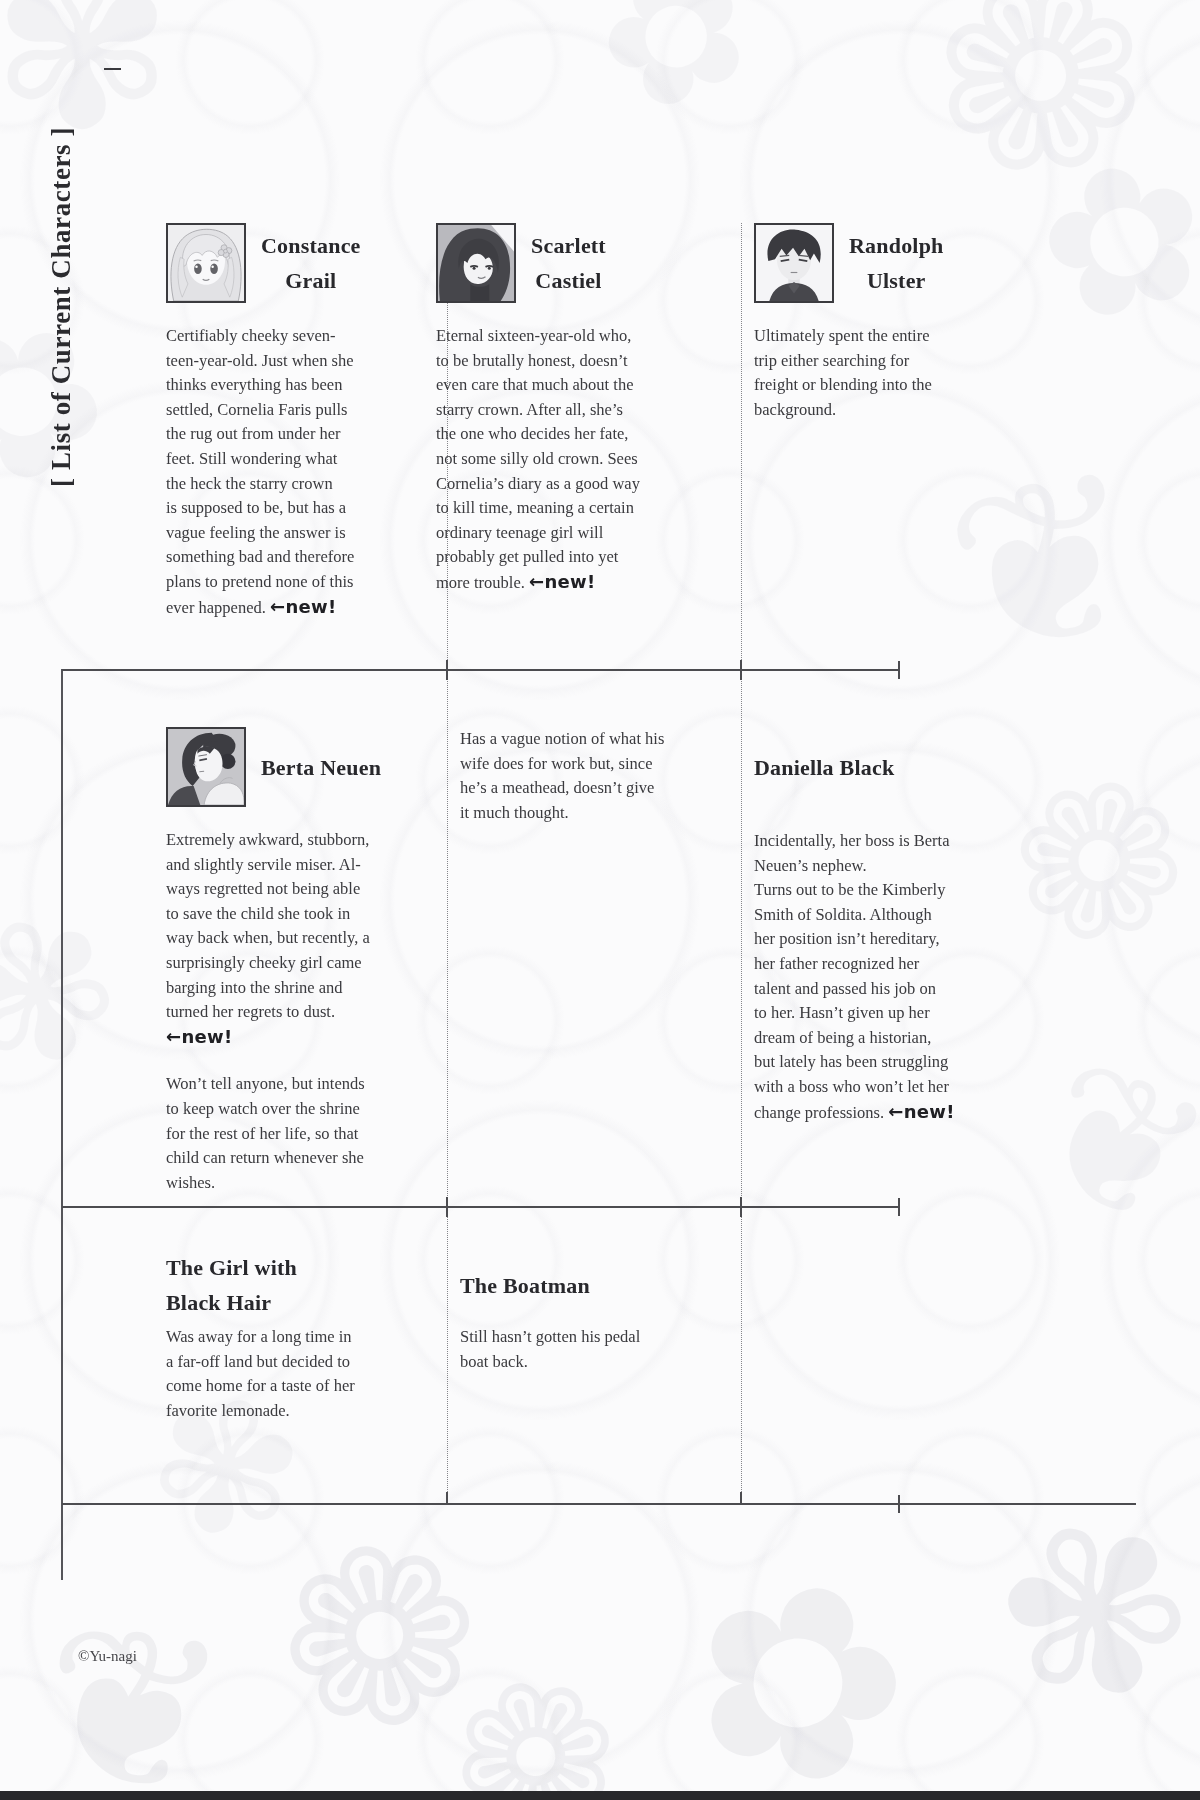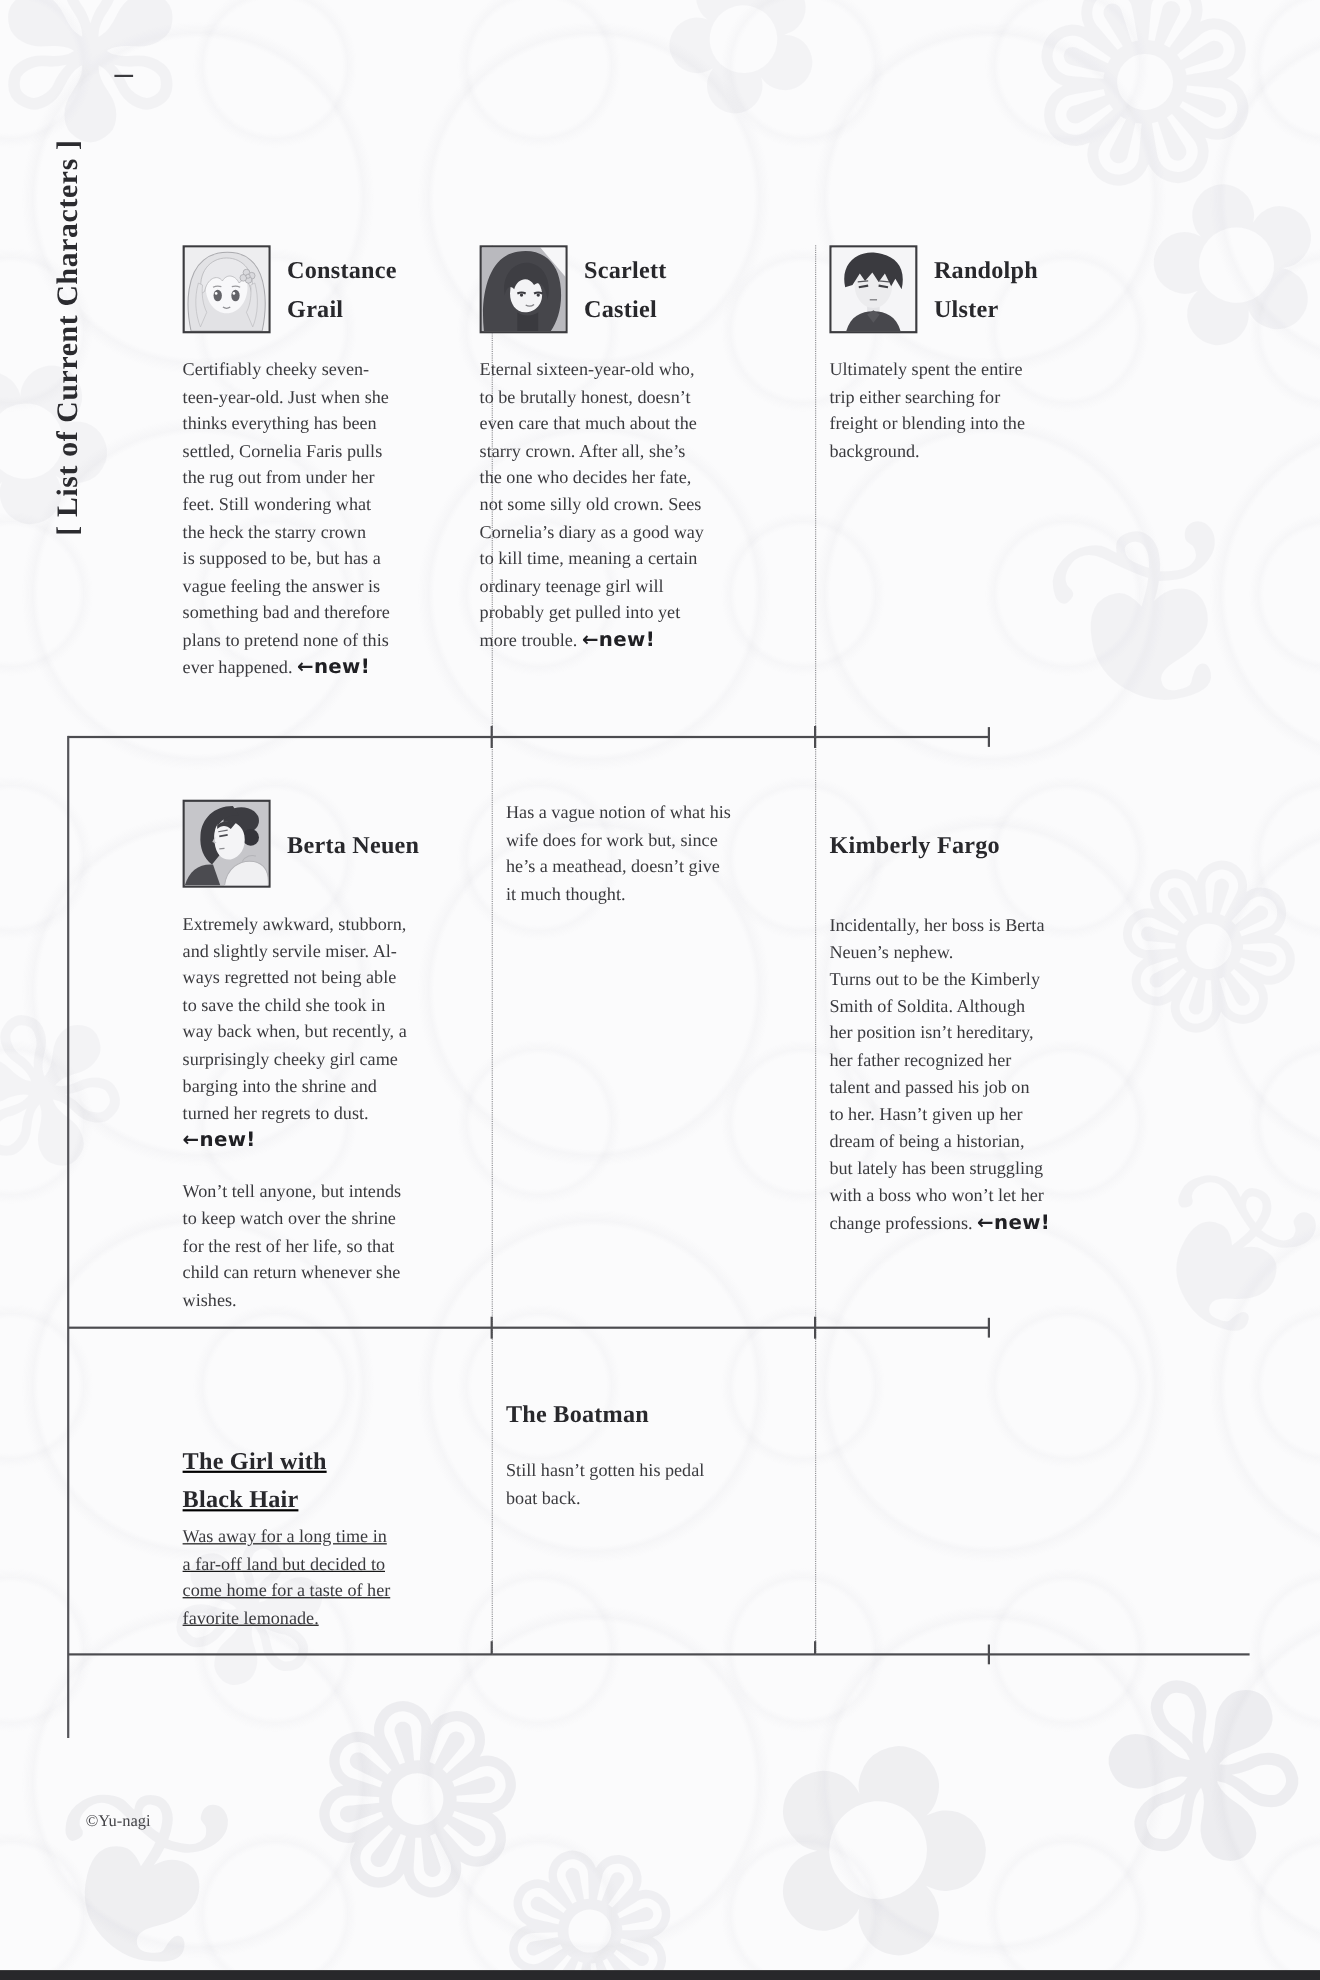--- a/index.html
+++ b/index.html
@@ -21,21 +21,21 @@
     transform:rotate(-90deg);transform-origin:top left;
     font-weight:bold;font-size:27px;line-height:38px;letter-spacing:0.6px;
     color:#2b2b2f;white-space:nowrap;
   }
   .tick-top{position:absolute;left:104px;top:68px;width:17px;height:2px;background:#3a3a3e;}
   .hline{position:absolute;background:#4c4c50;height:1.5px;}
   .vline-left{position:absolute;left:61px;top:669px;width:1.5px;height:911px;background:#55555a;}
   .dotcol{position:absolute;top:223px;height:1281px;width:0;border-left:1.5px dotted #85858a;}
   .tick{position:absolute;width:2px;background:#4c4c50;}
   .cell{position:absolute;width:252px;}
-  .chead{display:flex;align-items:center;height:80px;margin-bottom:21px;}
+  .chead{display:flex;align-items:center;height:80px;margin-bottom:21px;text-align:center;}
   .chead3{display:flex;align-items:center;height:70px;margin-bottom:5px;}
   .pframe{width:80px;height:80px;border:2px solid #3b3b3f;box-sizing:border-box;margin-right:15px;flex:0 0 auto;background:#fff;}
   .pframe svg{display:block;width:76px;height:76px;}
   .cname{font-weight:bold;font-size:22px;line-height:35px;color:#28282c;white-space:pre-line;letter-spacing:0.2px;}
   .cbody{margin:0;font-size:16.5px;line-height:24.6px;color:#3a3a3e;white-space:pre-line;}
   .p2{margin-top:22px;}
   .new{font-family:"DejaVu Sans",sans-serif;font-weight:bold;font-size:18px;color:#202024;letter-spacing:0.3px;white-space:nowrap;}
   .copyright{position:absolute;left:78px;top:1648px;font-size:15px;color:#454549;}
   .bottom-bar{position:absolute;left:0;top:1791px;width:1200px;height:9px;background:#28282b;}
 </style>
@@ -222,37 +222,37 @@
 
     <div class="cell" style="left:460px;top:727px;">
       <p class="cbody"><span>Has a vague notion of what his
 wife does for work but, since
 he’s a meathead, doesn’t give
 it much thought.</span></p>
     </div>
 
     <div class="cell" style="left:754px;top:727px;">
       <div class="chead">
-        <div class="cname">Kimberly Fargo</div>
+        <div class="cname">Daniella Black</div>
       </div>
       <p class="cbody p2"><span>Incidentally, her boss is Berta
 Neuen’s nephew.</span></p>
       <p class="cbody"><span>Turns out to be the Kimberly
 Smith of Soldita. Although
 her position isn’t hereditary,
 her father recognized her
 talent and passed his job on
 to her. Hasn’t given up her
 dream of being a historian,
 but lately has been struggling
 with a boss who won’t let her
 change professions. </span><span class="new">←new!</span></p>
     </div>
 
-    <div class="cell" style="left:166px;top:1310px;text-decoration:underline;">
+    <div class="cell" style="left:166px;top:1250px;">
       <div class="chead3">
         <div class="cname">The Girl with
 Black Hair</div>
       </div>
       <p class="cbody"><span>Was away for a long time in
 a far-off land but decided to
 come home for a taste of her
 favorite lemonade.</span></p>
     </div>
 

